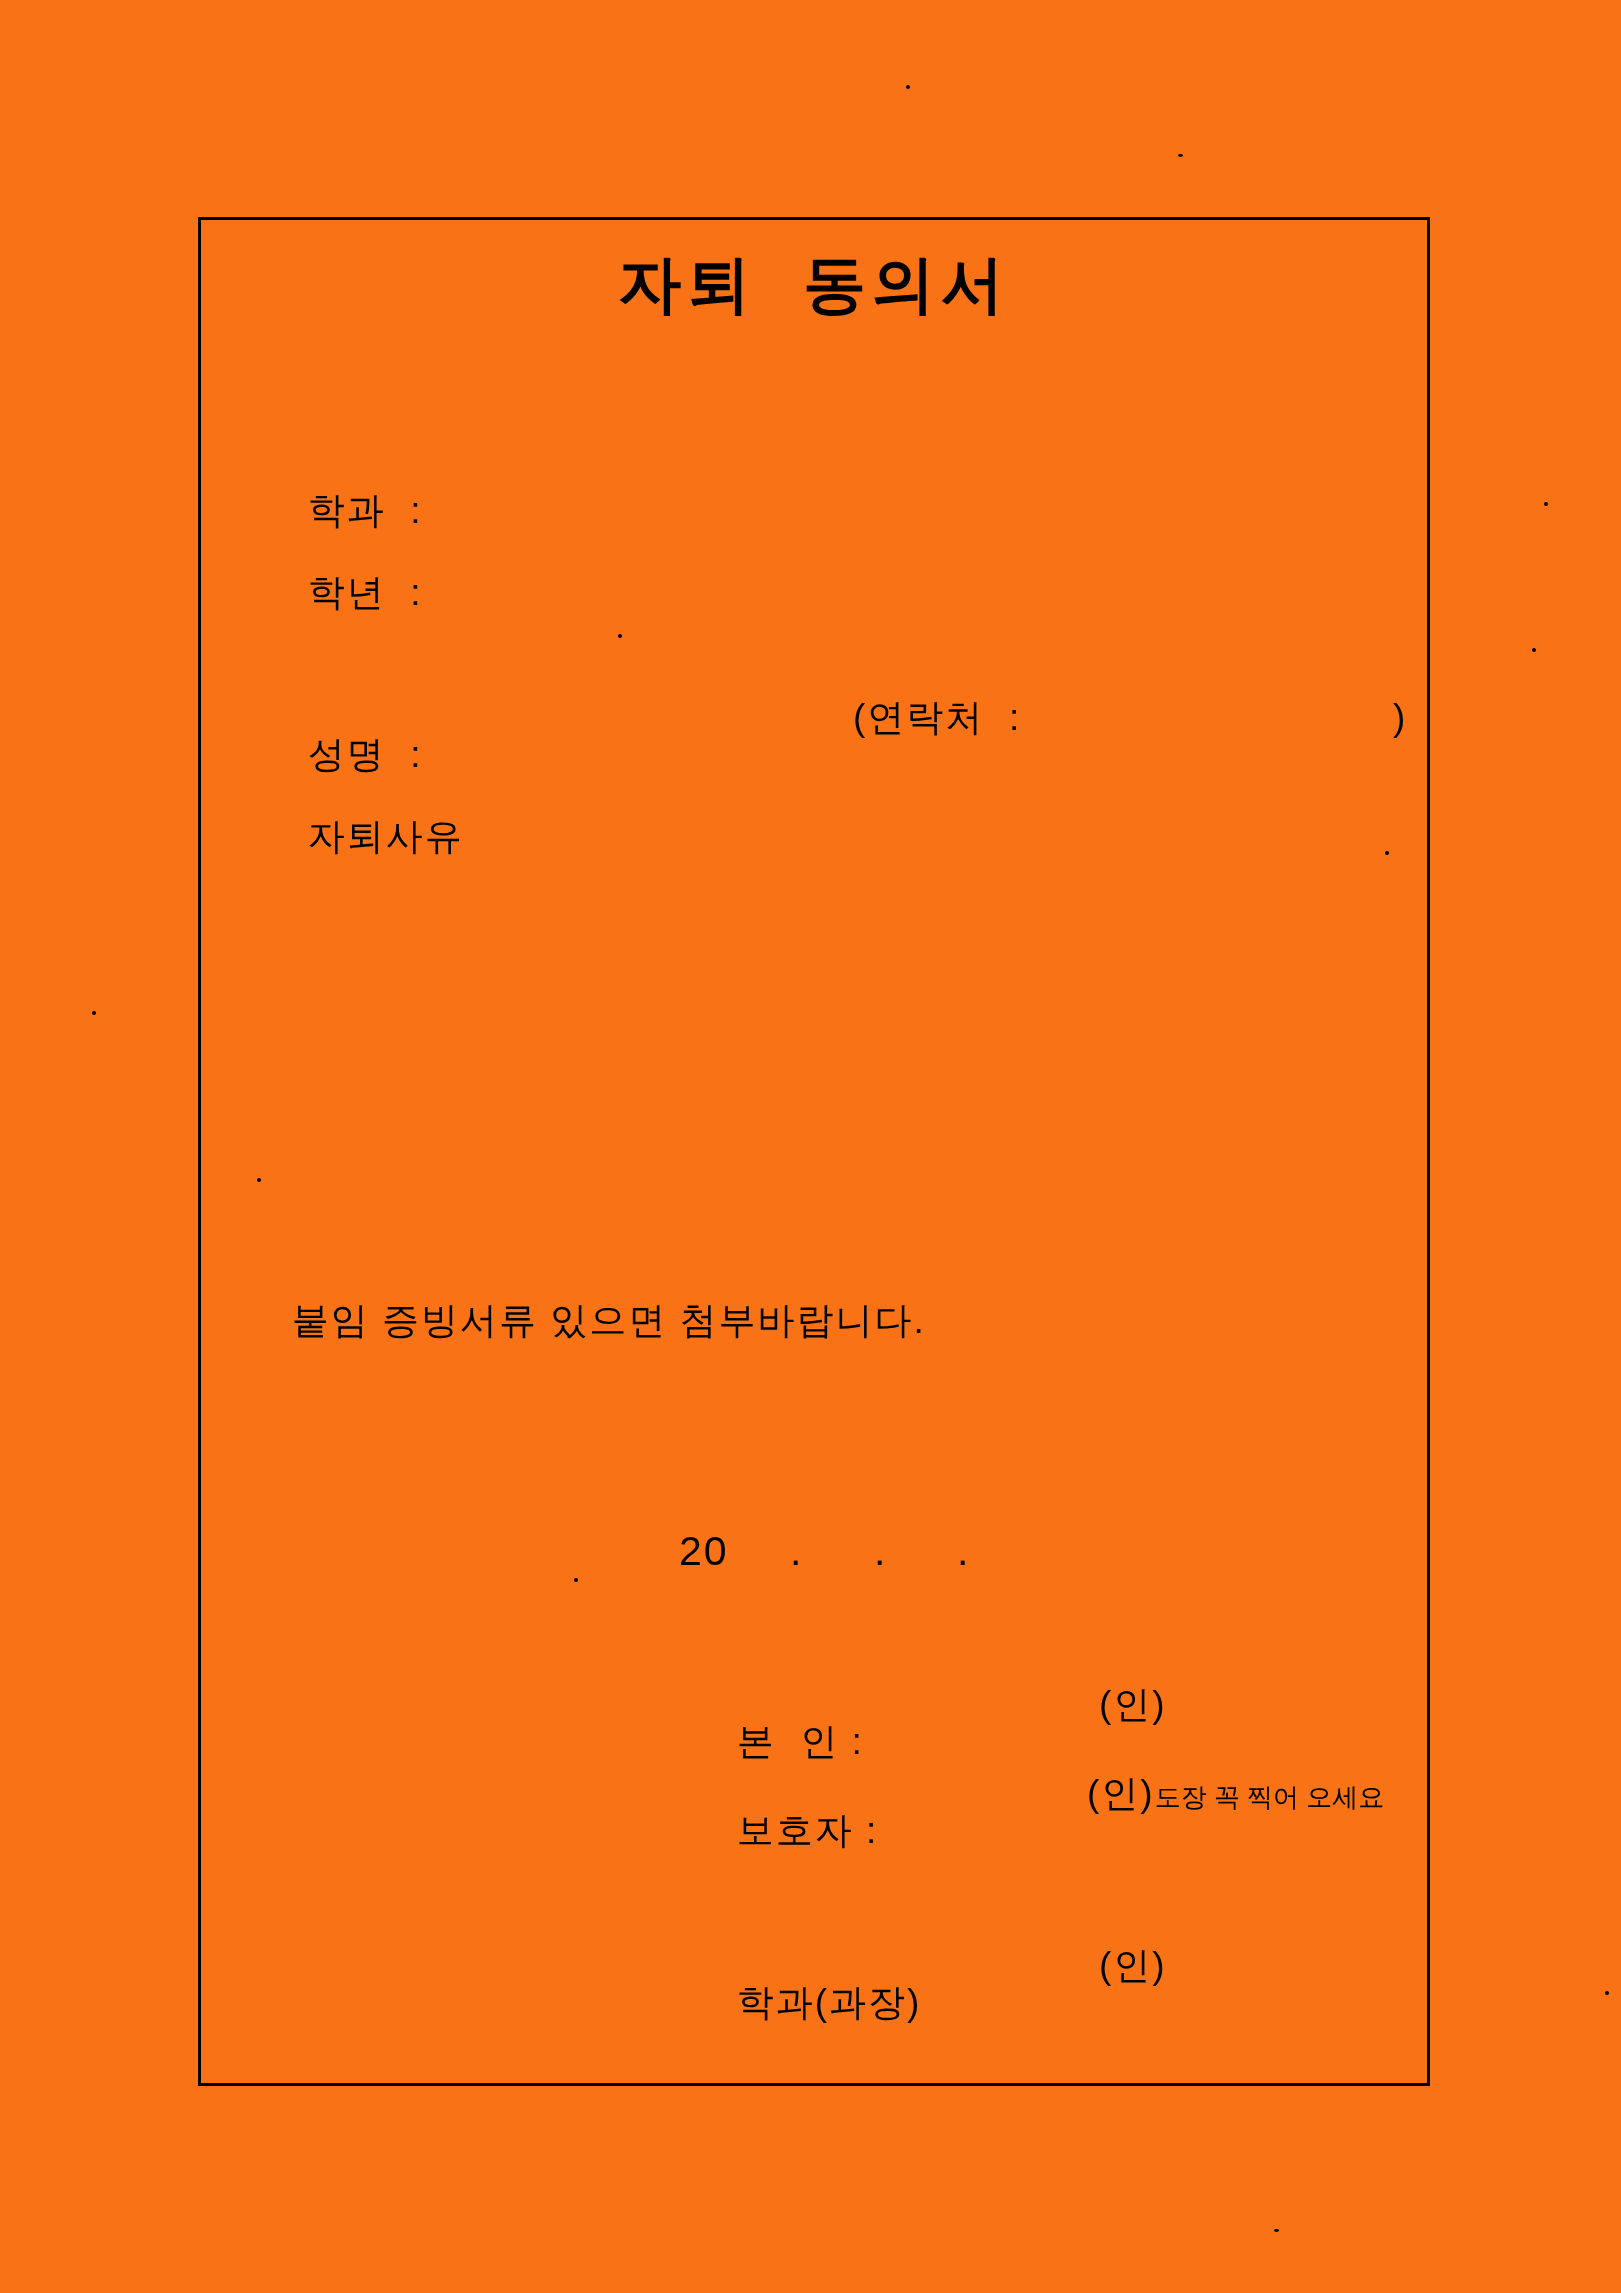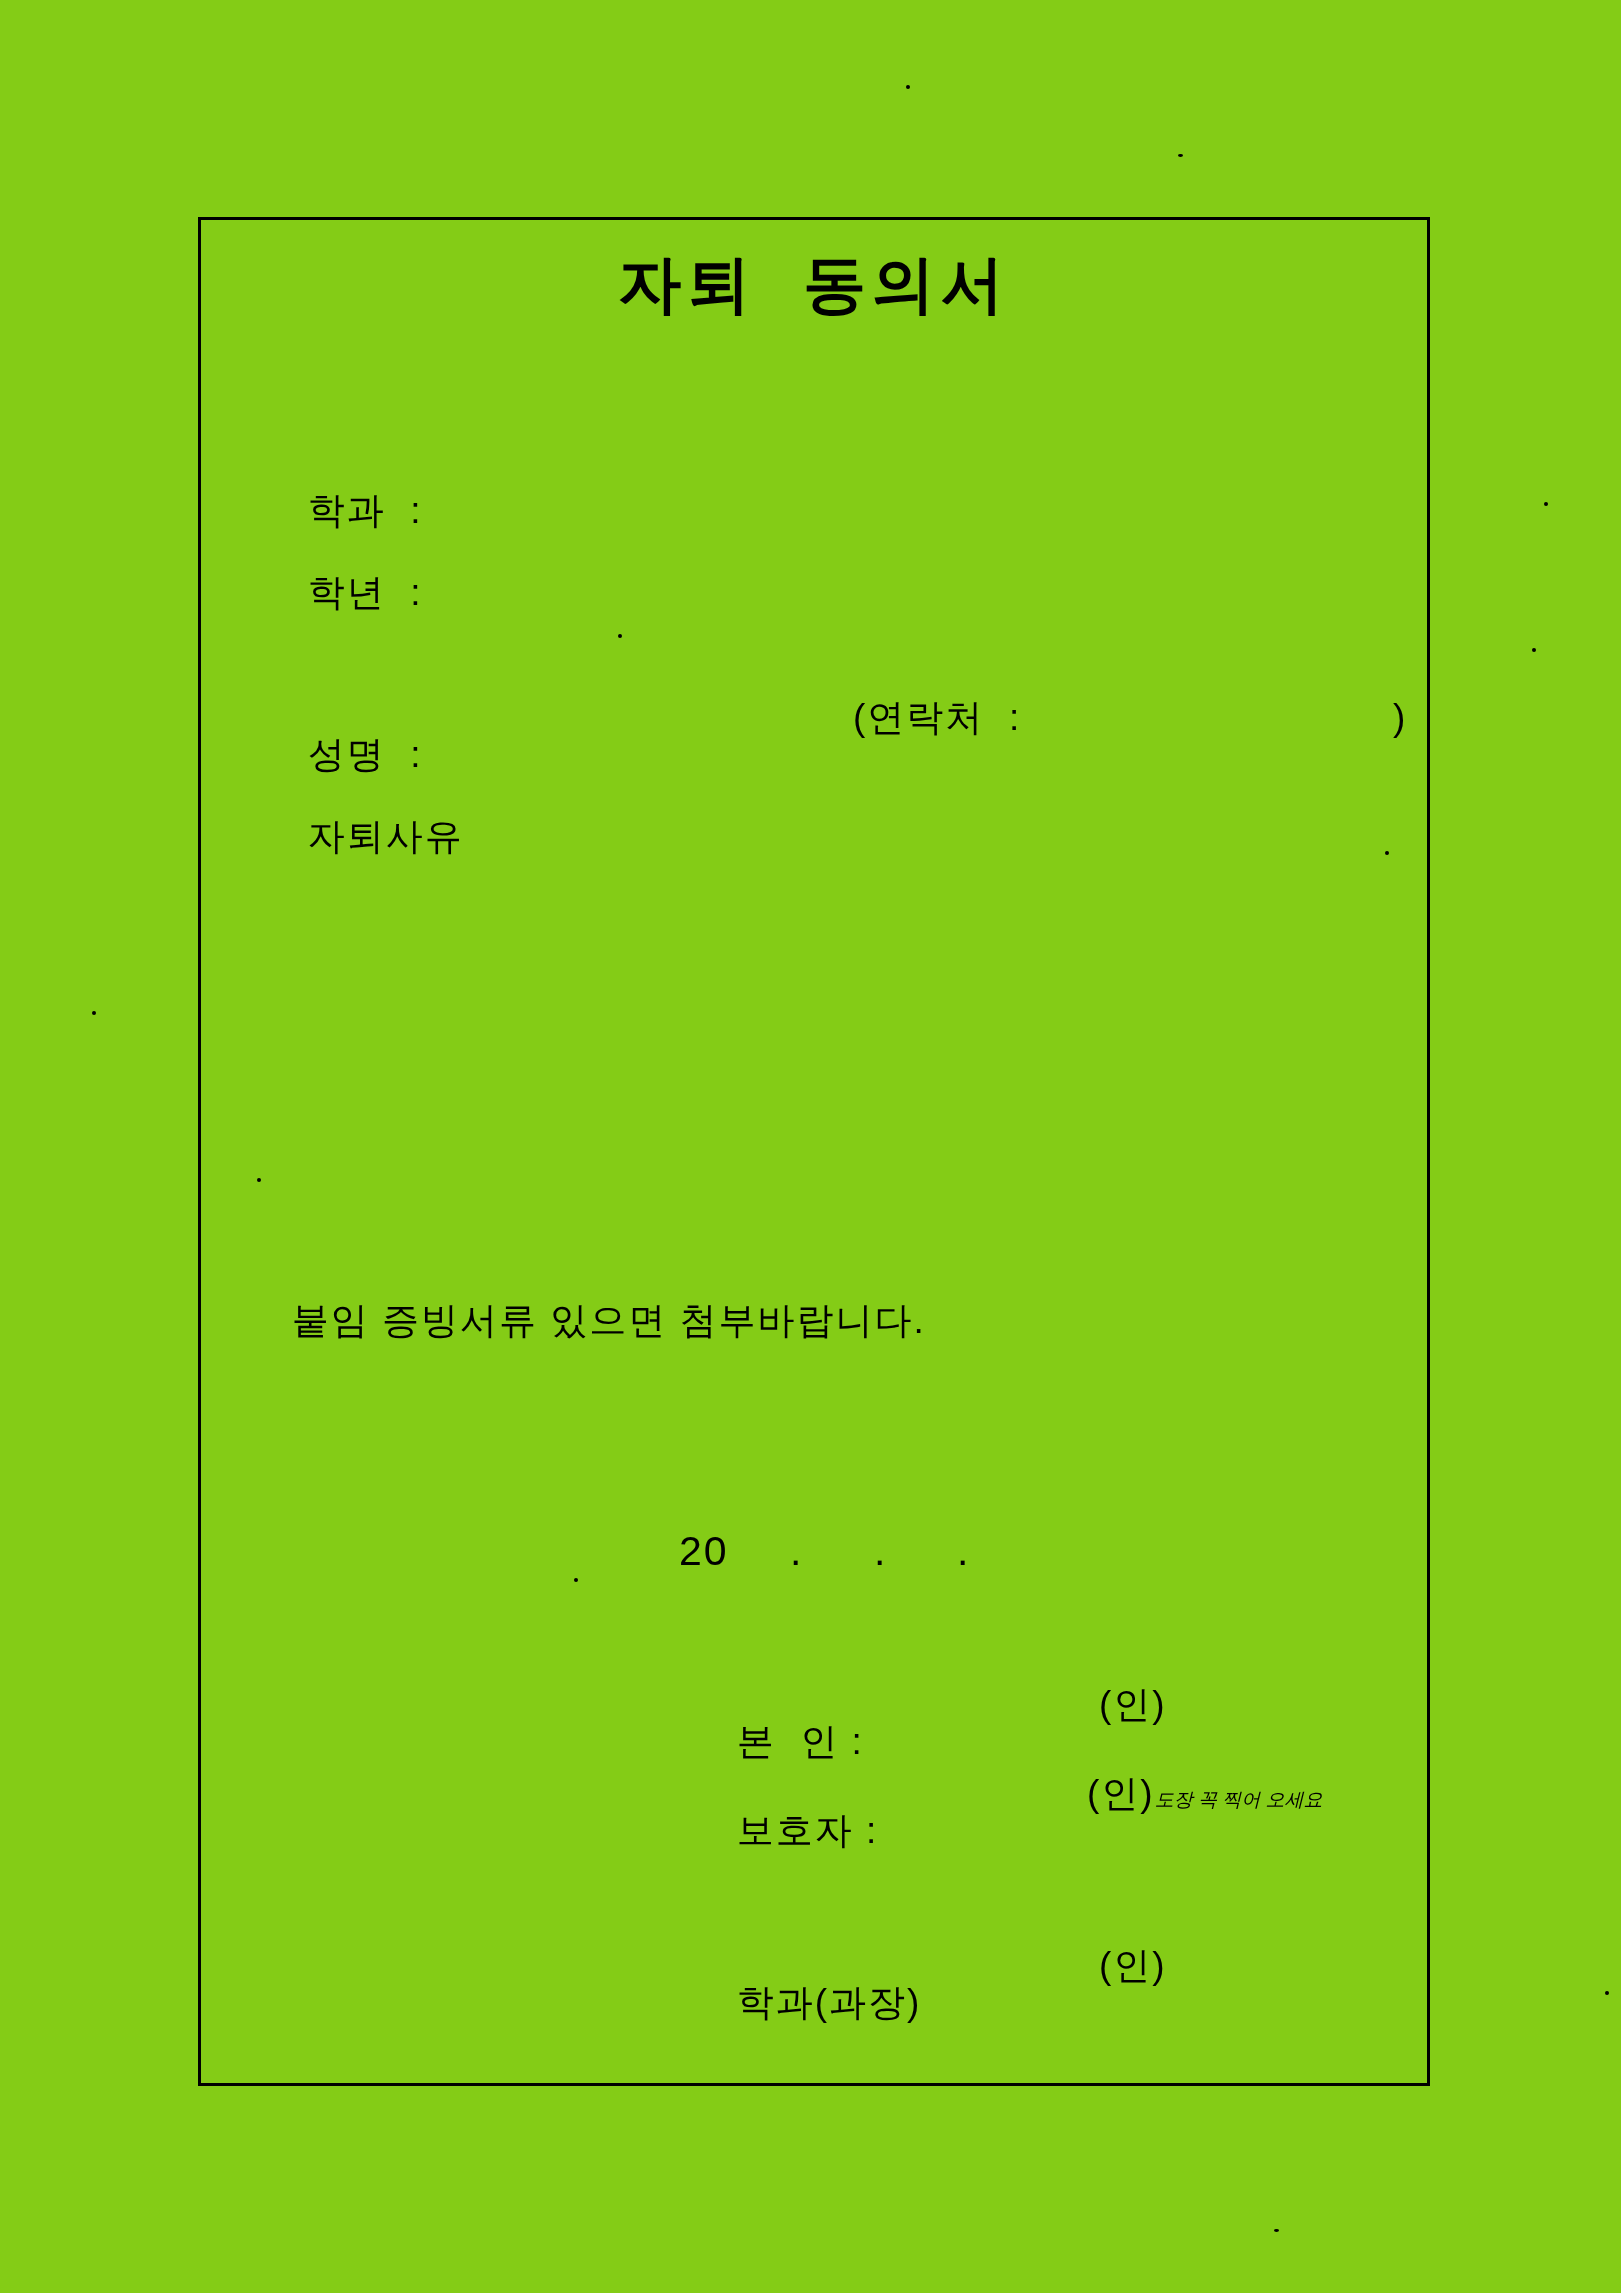--- a/index.html
+++ b/index.html
@@ -4,21 +4,21 @@
 <style>
   html, body {
     margin: 0;
     padding: 0;
     background: #ffffff;
   }
   .page {
     position: relative;
     width: 1621px;
     height: 2294px;
-    background: #84cc16;
+    background: #f97316;
     font-family: "Liberation Sans", "DejaVu Sans", sans-serif;
     color: #000000;
     overflow: hidden;
   }
   .form-box {
     position: absolute;
     left: 198px;
     top: 217px;
     width: 1232px;
     height: 1869px;
@@ -46,21 +46,21 @@
     white-space: pre;
   }
   .field-label { left: 33px; }
   .contact-open { position: absolute; left: 619px; top: 0; white-space: pre; }
   .contact-close { position: absolute; left: 1159px; top: 0; }
   .notice-line { left: 17px; top: 1045px; }
   .date-line { top: 1292px; font-size: 41px; }
   .date-part { position: absolute; top: 0; }
   .sig-label { left: 462px; }
   .seal-wrap { position: absolute; top: 0; white-space: pre; }
-  .seal-note { font-size: 19px; letter-spacing: 0; font-style: italic; }
+  .seal-note { font-size: 26px; letter-spacing: 0; }
   .noise-dot {
     position: absolute;
     background: #000000;
     border-radius: 50%;
   }
 </style>
 </head>
 <body>
 
 <div class="page">

